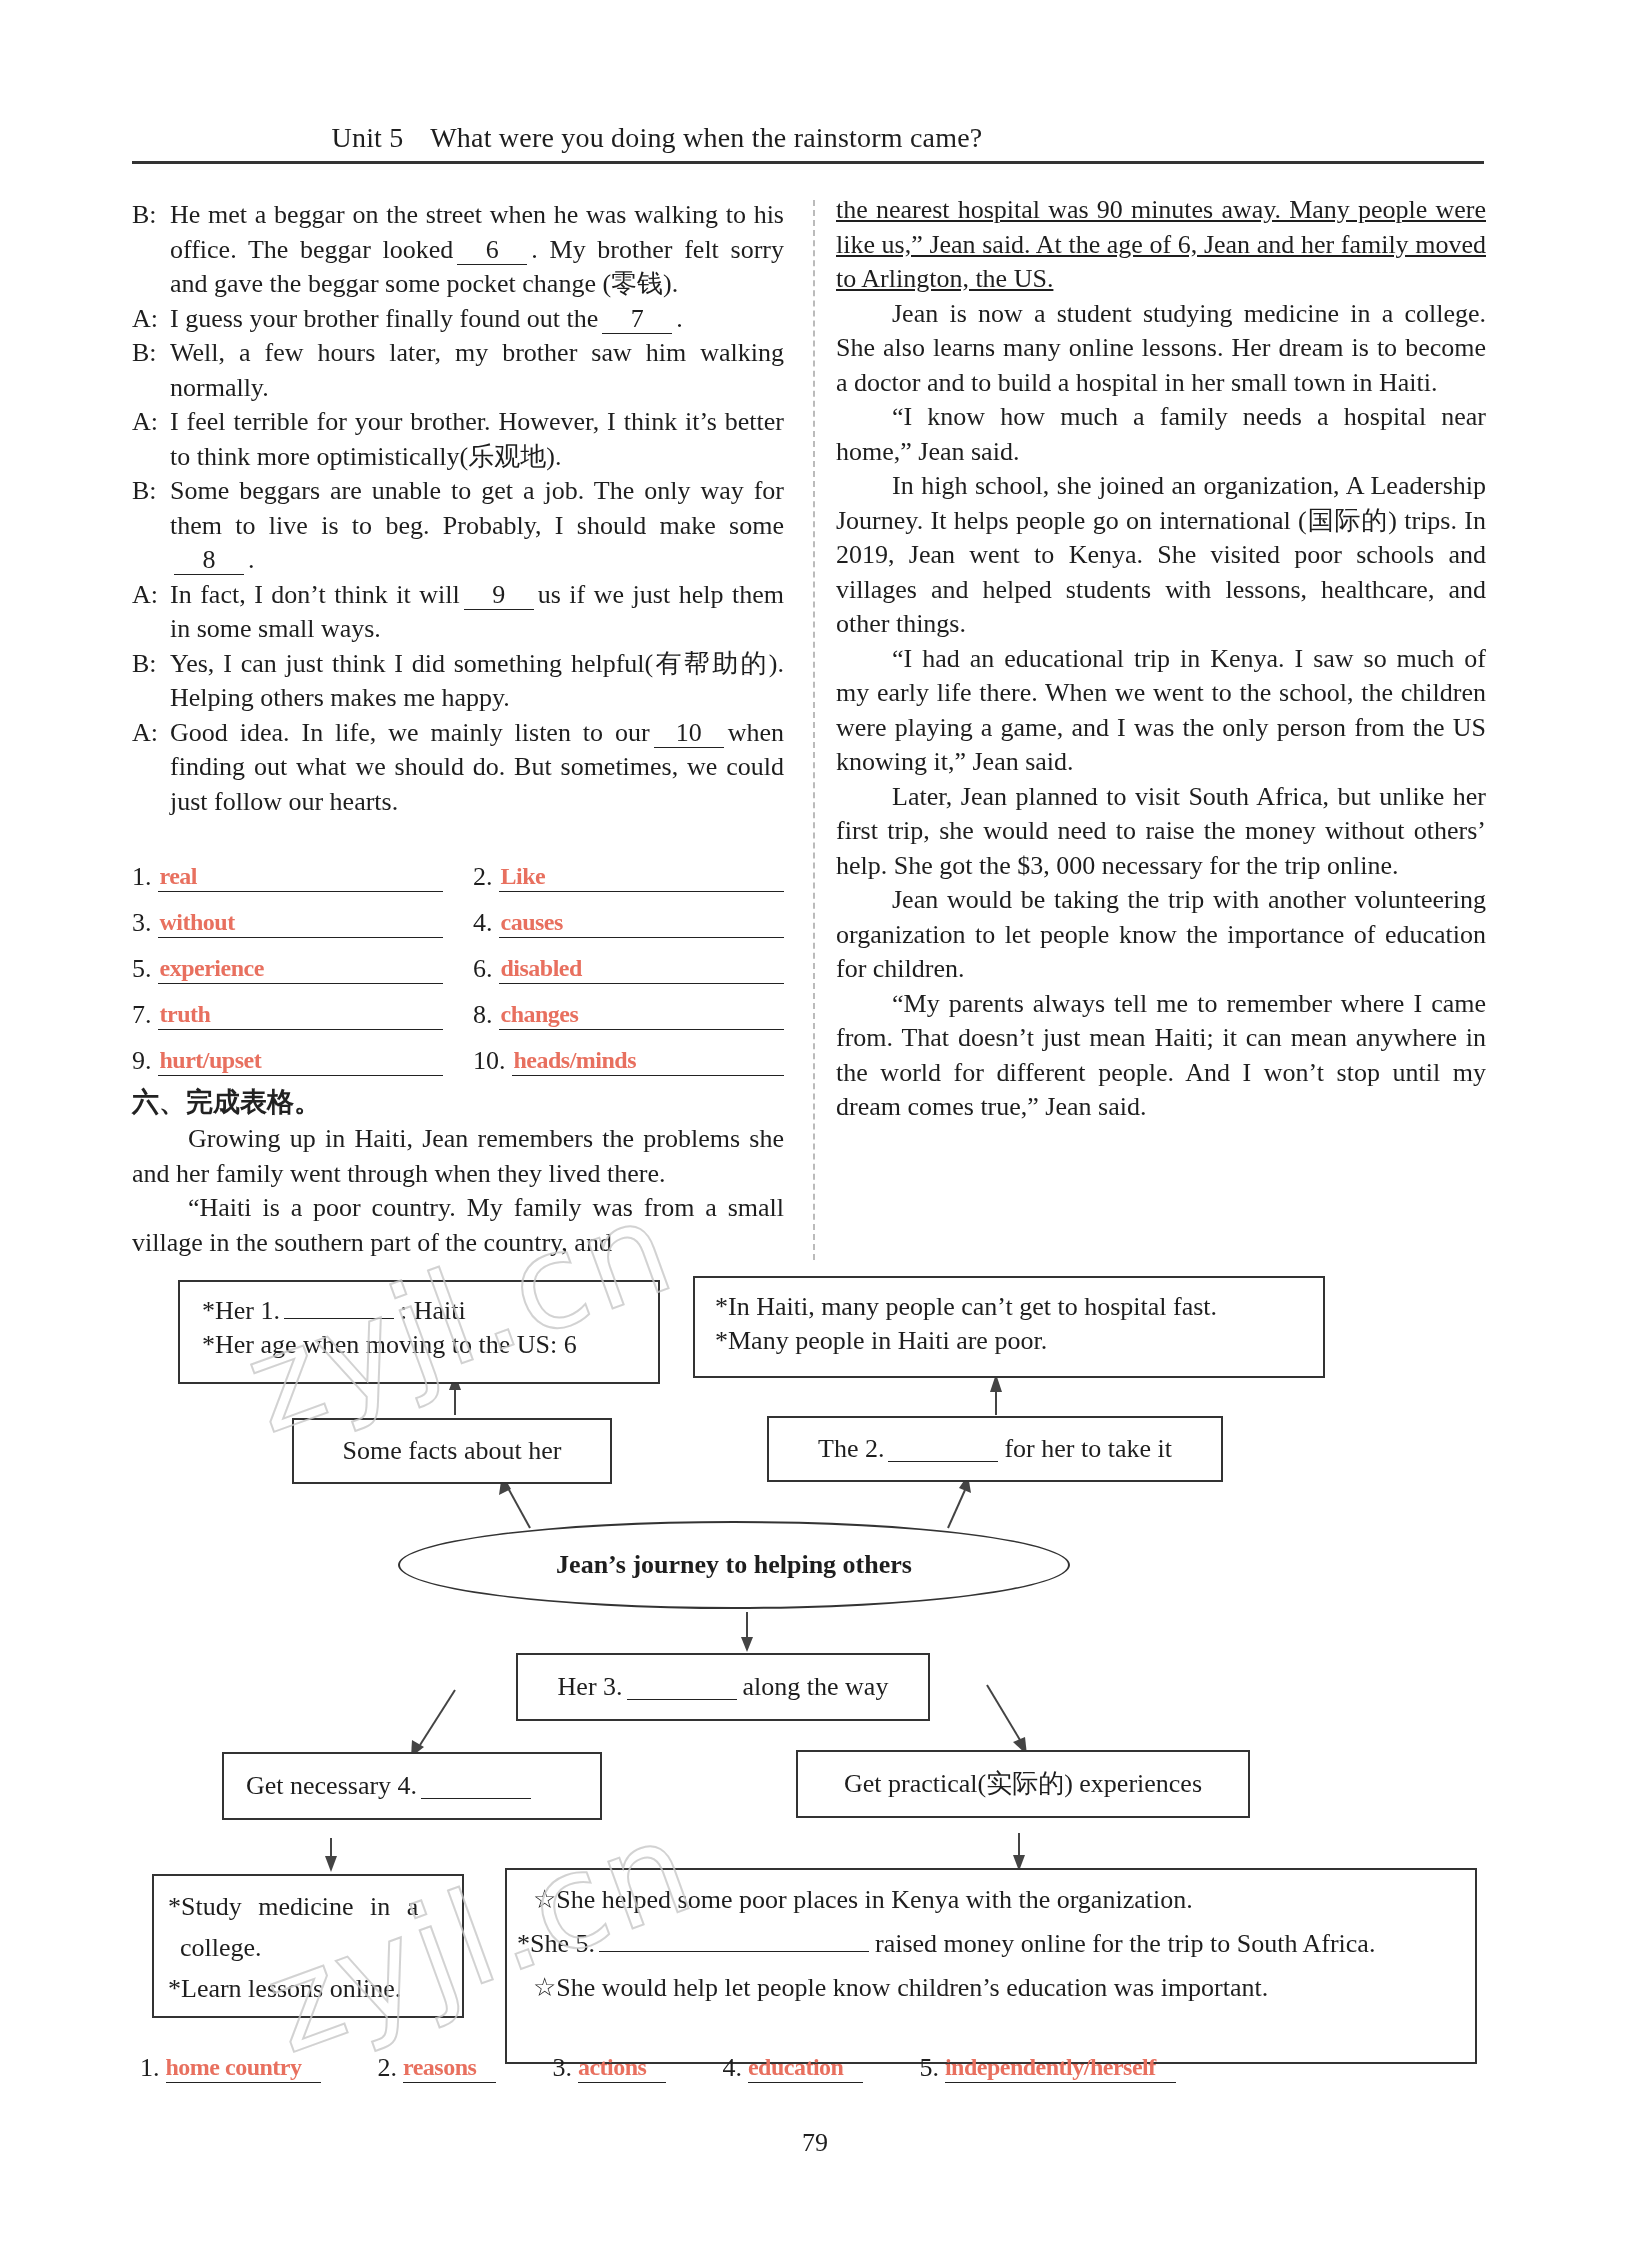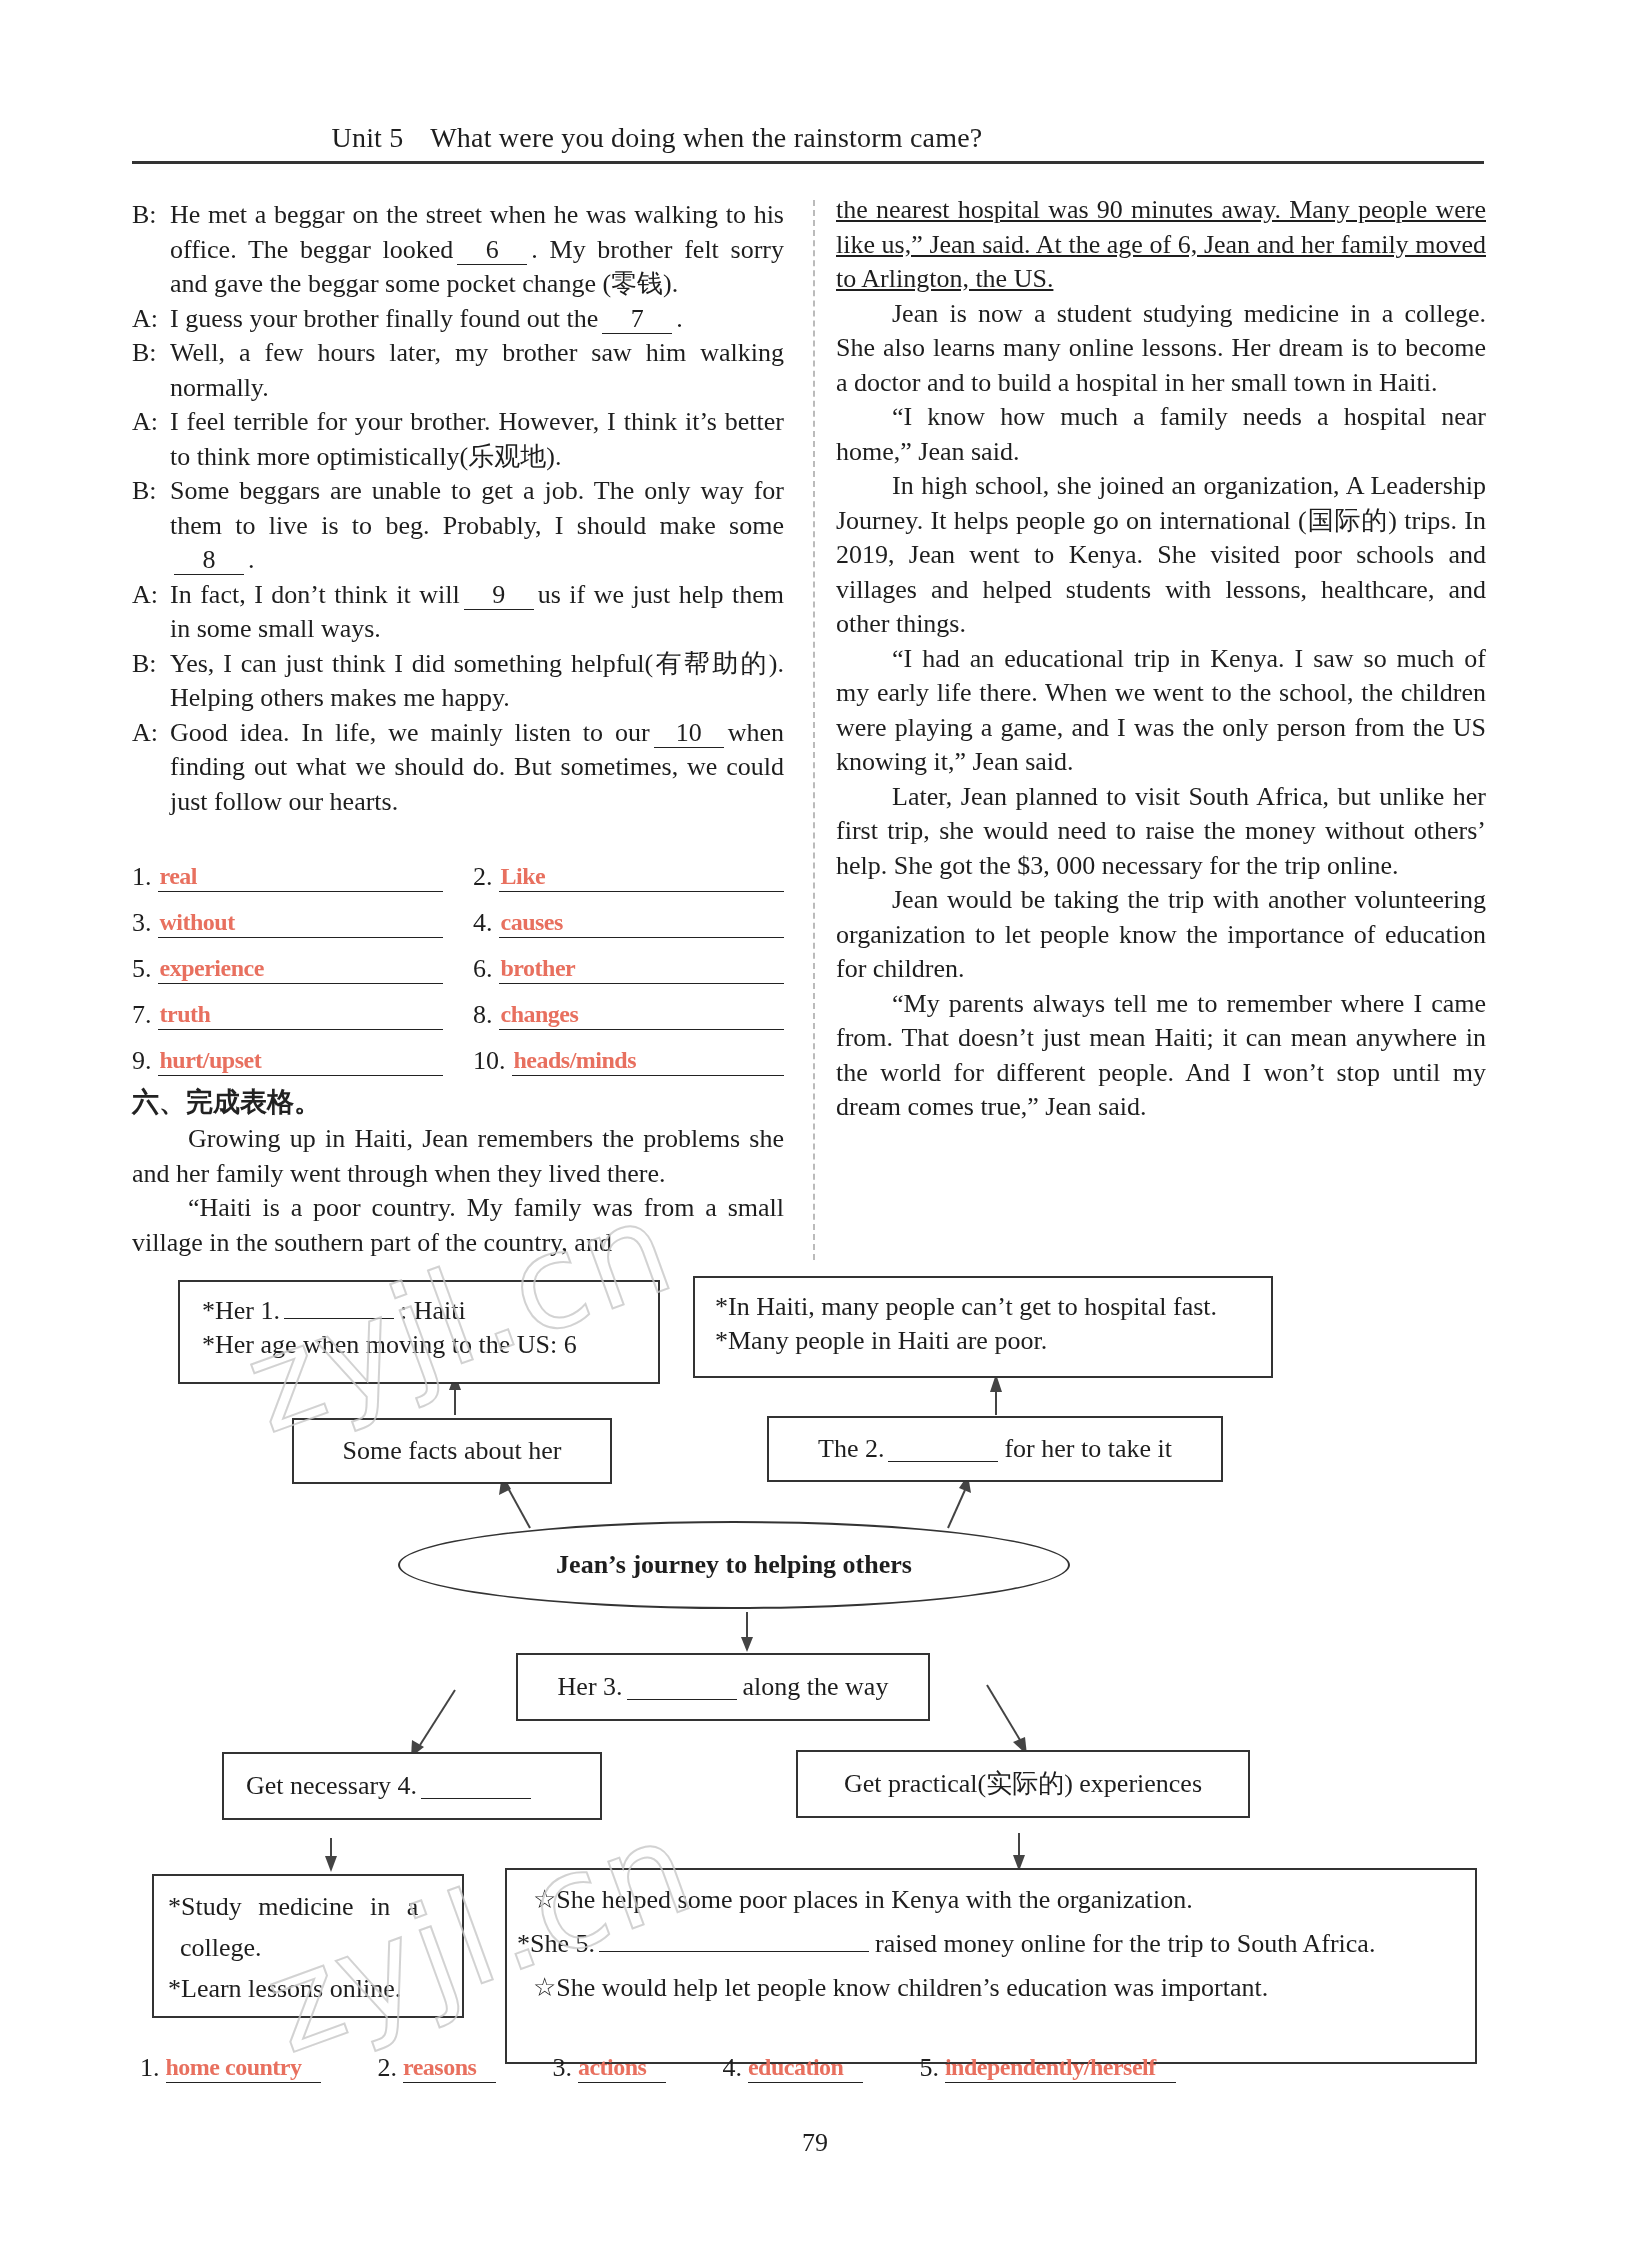--- a/index.html
+++ b/index.html
@@ -147,21 +147,21 @@
   <div class="ans">
       <span class="num">4.</span>
       <span class="val">causes</span>
     </div>
   <div class="ans">
       <span class="num">5.</span>
       <span class="val">experience</span>
     </div>
   <div class="ans">
       <span class="num">6.</span>
-      <span class="val">brother</span>
+      <span class="val">disabled</span>
     </div>
   <div class="ans">
       <span class="num">7.</span>
       <span class="val">truth</span>
     </div>
   <div class="ans">
       <span class="num">8.</span>
       <span class="val">changes</span>
     </div>
   <div class="ans">
@@ -228,21 +228,21 @@
 
   <line x1="1019" y1="1833" x2="1019" y2="1858" stroke="#444" stroke-width="2"></line>
   <polygon points="1013,1855 1025,1855 1019,1871" fill="#444"></polygon>
 </svg>
 
 <div class="box" style="left:178px; top:1280px; width:482px; height:104px; padding:12px 0 0 22px;">
   <div class="line"><span>*Her 1.</span><span class="sblank"></span><span>: Haiti</span></div>
   <div class="line">*Her age when moving to the US: 6</div>
 </div>
 
-<div class="box" style="left:693px; top:1276px; width:580px; height:102px; padding:12px 0 0 20px;">
+<div class="box" style="left:693px; top:1276px; width:632px; height:102px; padding:12px 0 0 20px;">
   <div class="line">*In Haiti, many people can’t get to hospital fast.</div>
   <div class="line">*Many people in Haiti are poor.</div>
 </div>
 
 <div class="box" style="left:292px; top:1418px; width:320px; height:66px; display:flex; align-items:center; justify-content:center;">
   <span>Some facts about her</span>
 </div>
 
 <div class="box" style="left:767px; top:1416px; width:456px; height:66px; display:flex; align-items:center; justify-content:center;">
   <span>The 2.</span>

